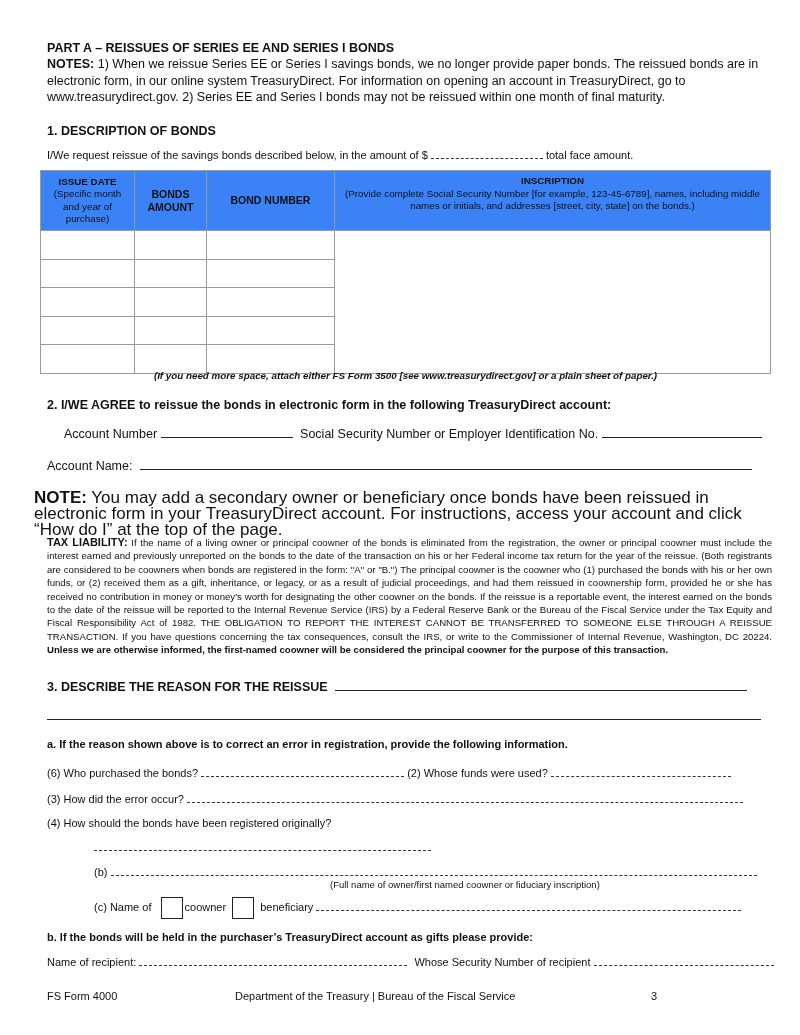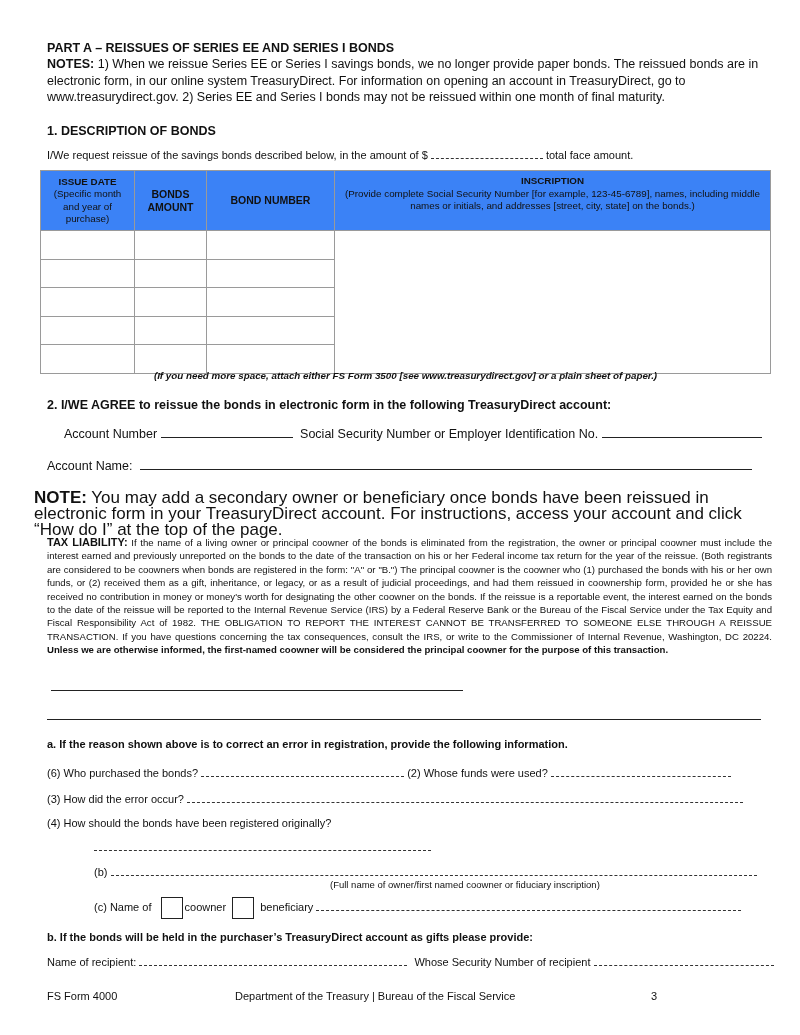--- a/index.html
+++ b/index.html
@@ -119,20 +119,21 @@
 </div>
 <div class="abs note2">
   <span class="b">NOTE:</span><span> You may add a secondary owner or beneficiary once bonds have been reissued in electronic form in your TreasuryDirect account.  For instructions, access your account and click “How do I” at the top of the page.</span>
 </div>
 
 <div class="abs tax">
   <span class="lead">TAX LIABILITY:</span><span> If the name of a living owner or principal coowner of the bonds is eliminated from the registration, the owner or principal coowner must include the interest earned and previously unreported on the bonds to the date of the transaction on his or her Federal income tax return for the year of the reissue. (Both registrants are considered to be coowners when bonds are registered in the form: "A" or "B.") The principal coowner is the coowner who (1) purchased the bonds with his or her own funds, or (2) received them as a gift, inheritance, or legacy, or as a result of judicial proceedings, and had them reissued in coownership form, provided he or she has received no contribution in money or money's worth for designating the other coowner on the bonds. If the reissue is a reportable event, the interest earned on the bonds to the date of the reissue will be reported to the Internal Revenue Service (IRS) by a Federal Reserve Bank or the Bureau of the Fiscal Service under the Tax Equity and Fiscal Responsibility Act of 1982. THE OBLIGATION TO REPORT THE INTEREST CANNOT BE TRANSFERRED TO SOMEONE ELSE THROUGH A REISSUE TRANSACTION. If you have questions concerning the tax consequences, consult the IRS, or write to the Commissioner of Internal Revenue, Washington, DC 20224. </span><span class="b">Unless we are otherwise informed, the first-named coowner will be considered the principal coowner for the purpose of this transaction.</span>
 </div>
 
 <div class="abs" style="left:47px; top:680px; width:716px; white-space:nowrap;">
+  <span class="sec-title">3.  DESCRIBE THE REASON FOR THE REISSUE</span>
   <span class="blank" style="width:412px; margin-left:4px;"><span></span></span>
 </div>
 <div class="abs" style="left:47px; top:707px; width:714px; height:12px; border-bottom:1px solid #222;"></div>
 
 <div class="abs qa b" style="left:47px; top:738px;">a. If the reason shown above is to correct an error in registration, provide the following information.</div>
 
 <div class="abs qa" style="left:47px; top:766px; width:716px; white-space:nowrap;">
   <span>(6) Who purchased the bonds?</span>
   <span class="dash" style="width:203px;"><span></span></span>
   <span>(2) Whose funds were used?</span>

